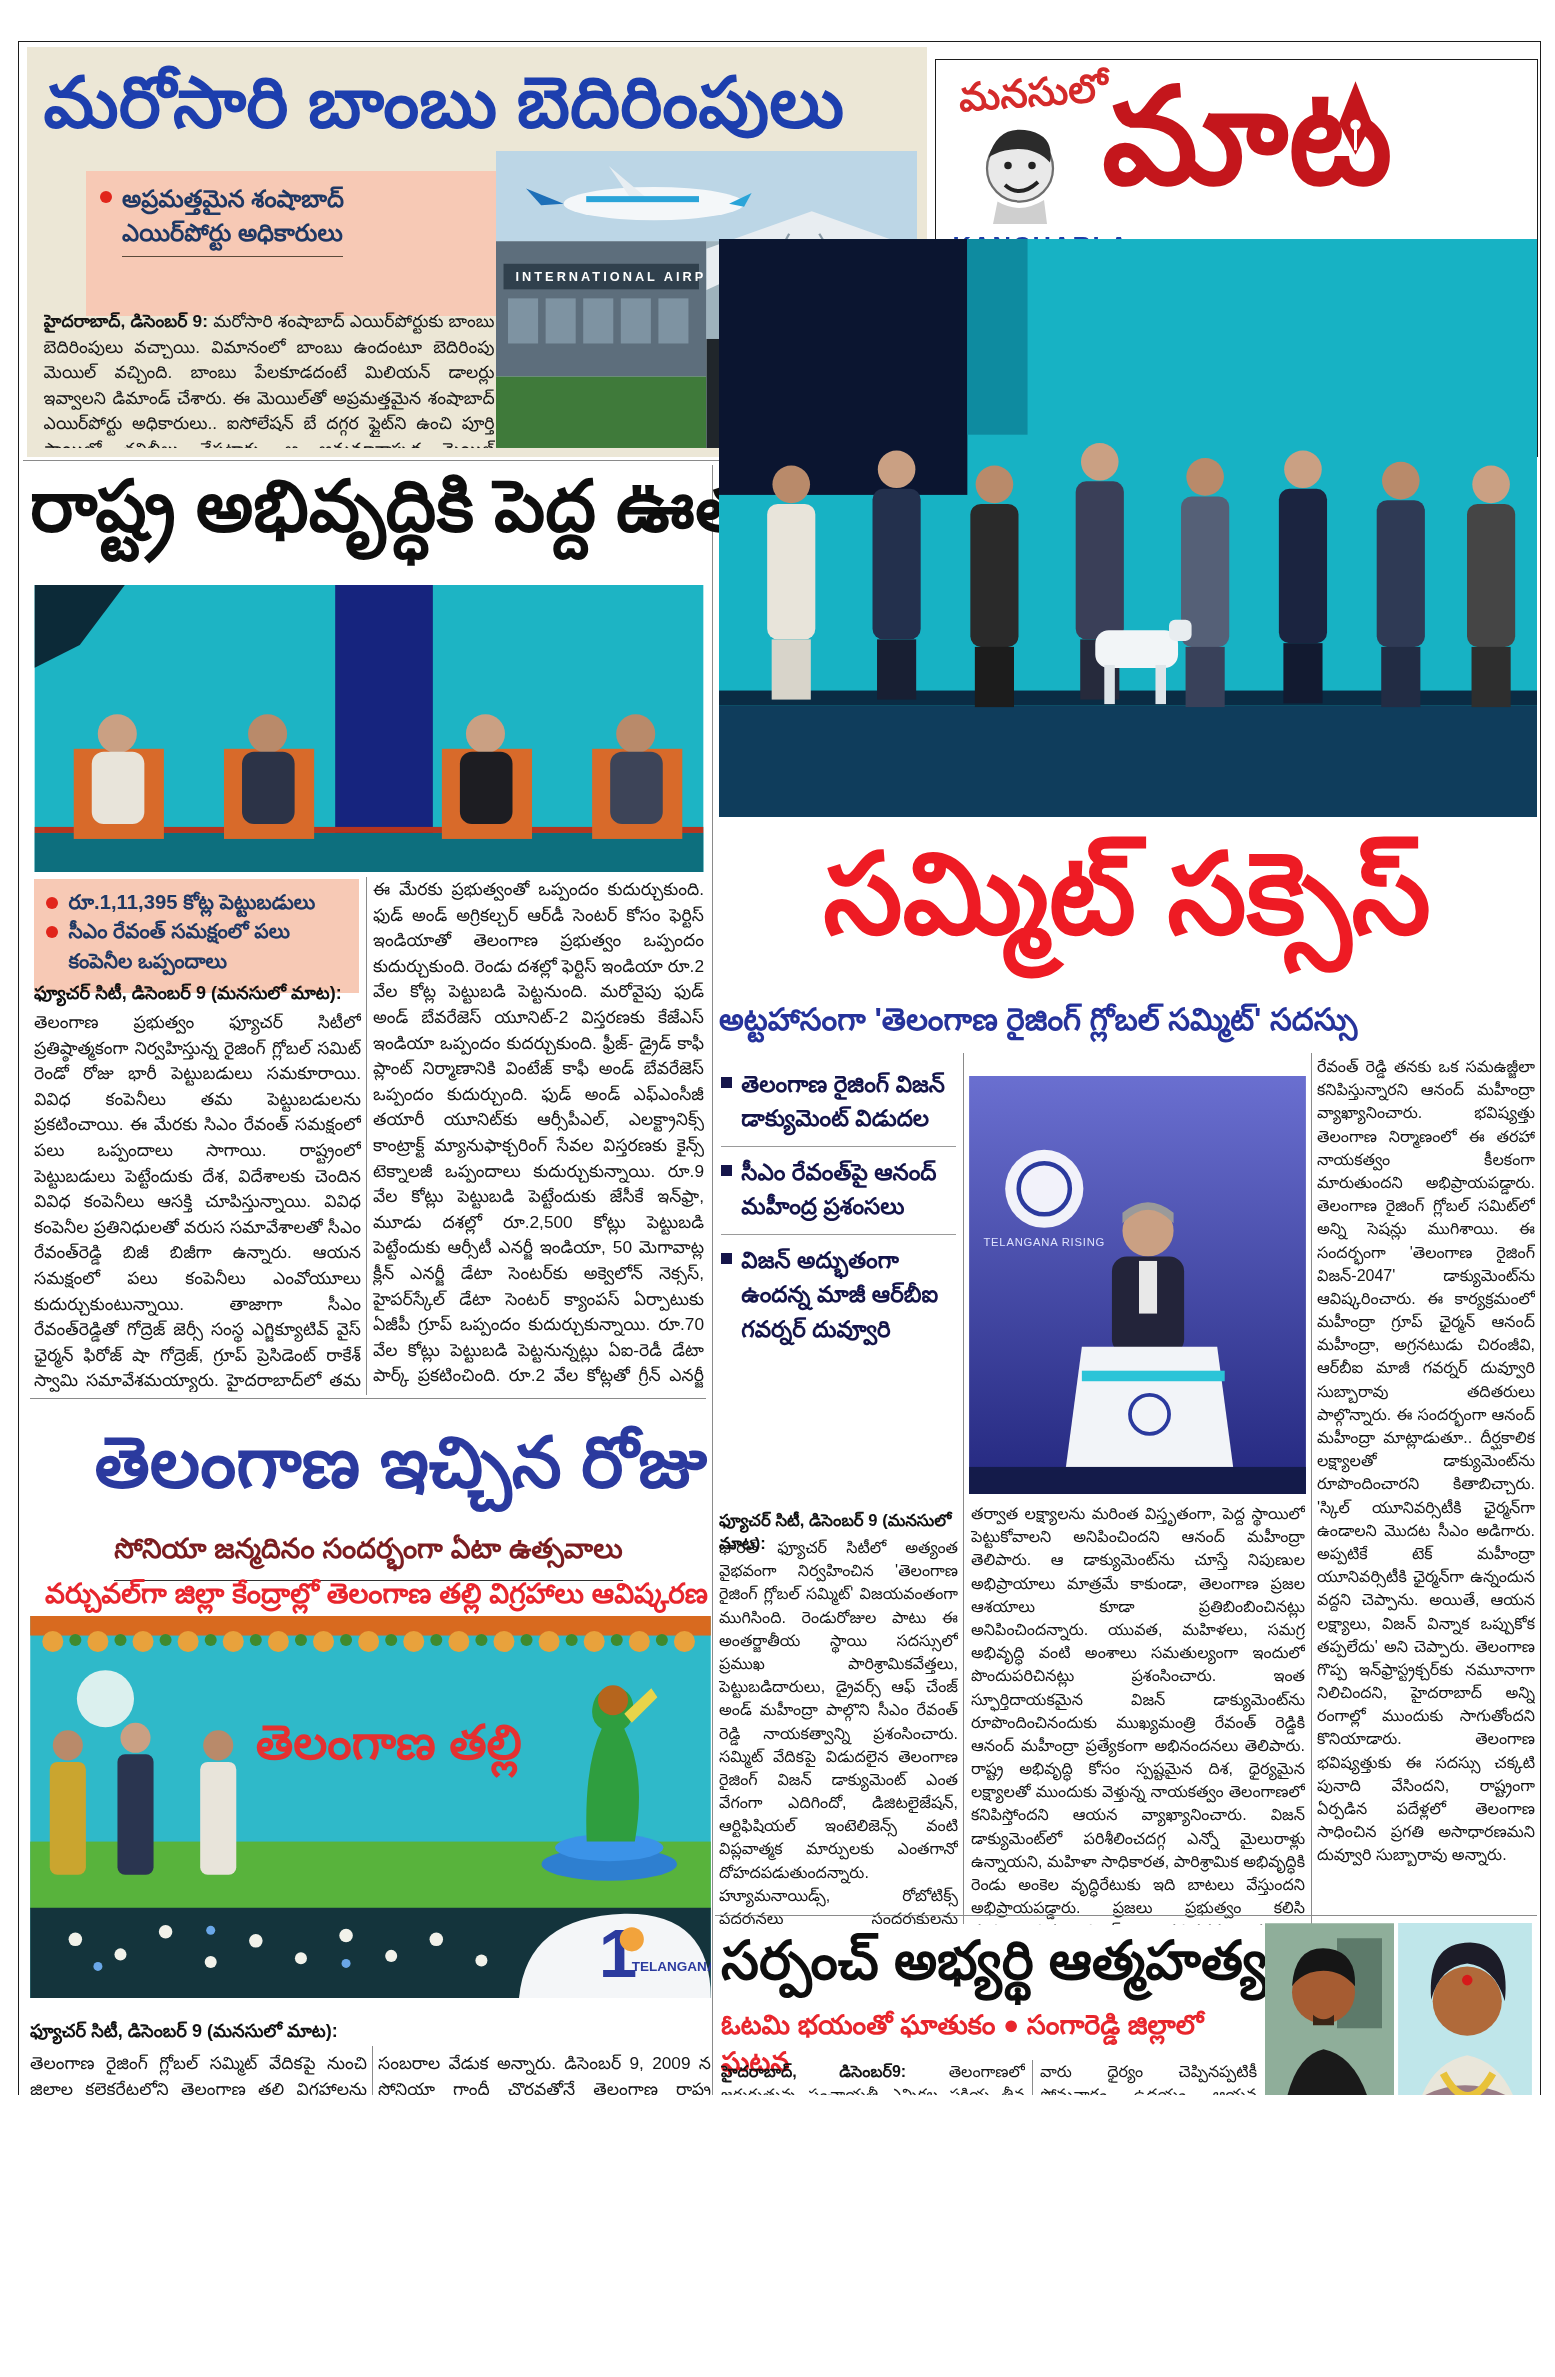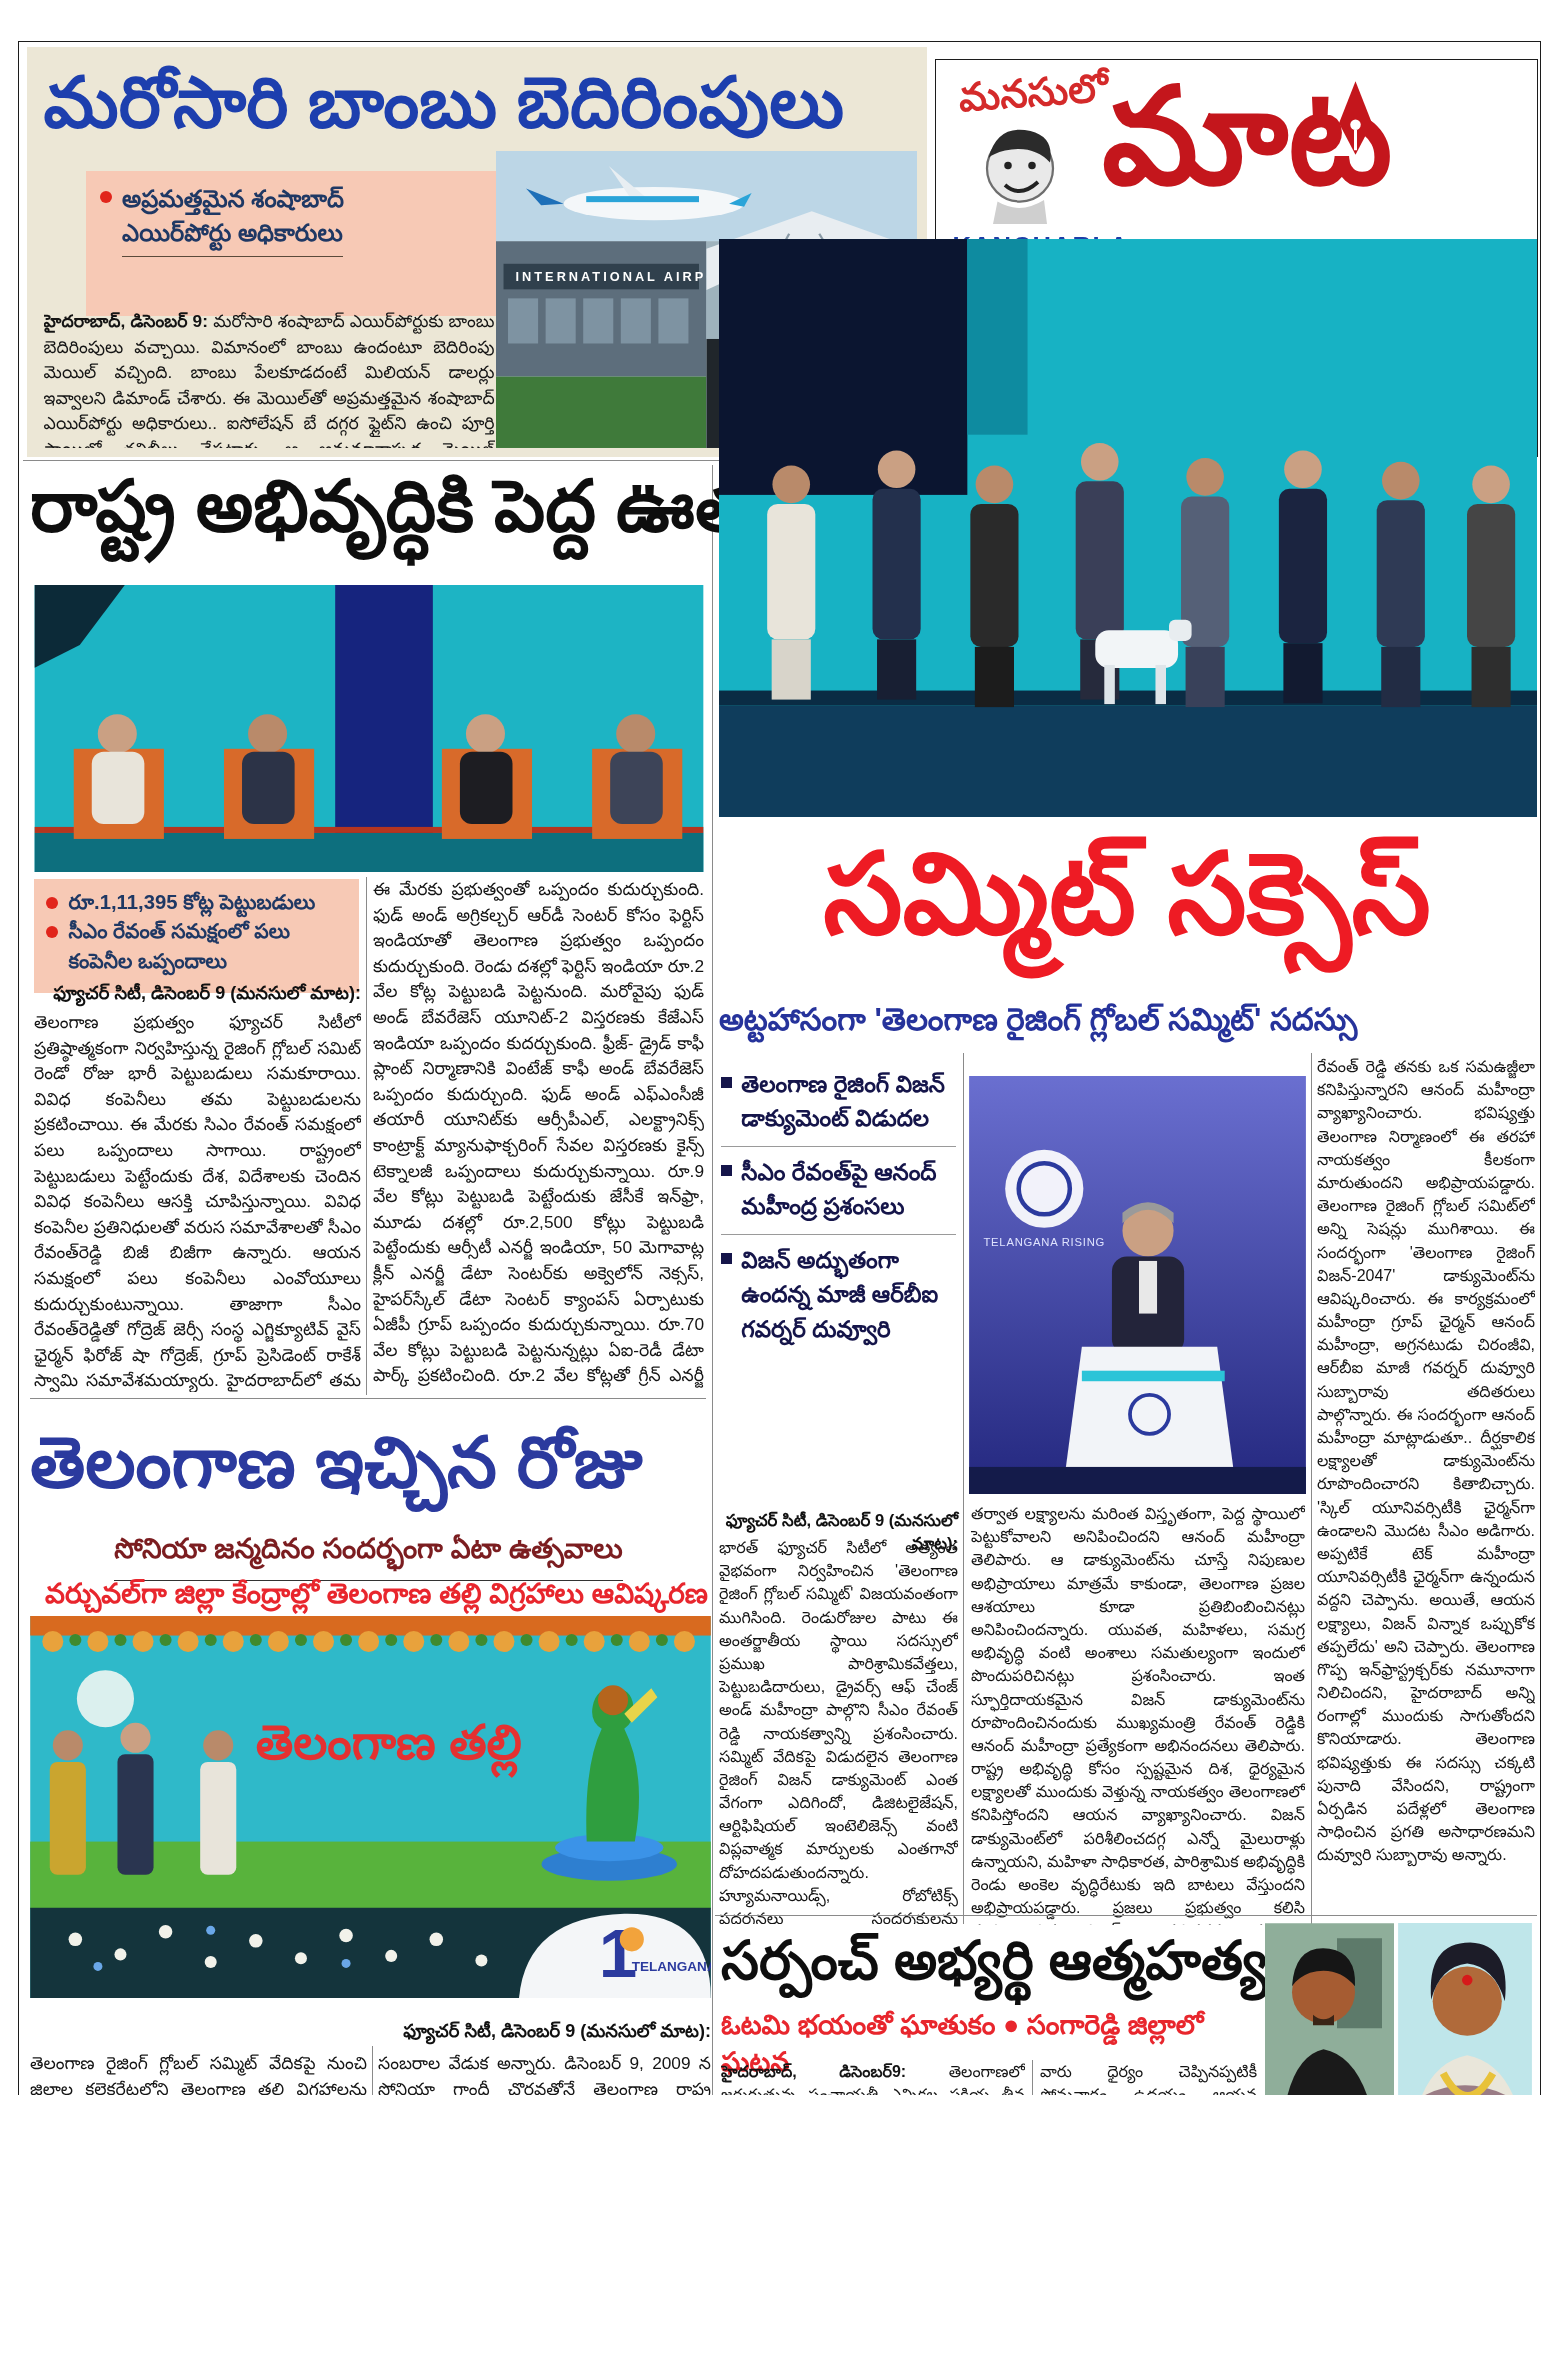--- a/index.html
+++ b/index.html
@@ -5,21 +5,21 @@
   html,body{margin:0;padding:0;background:#ffffff;}
   #page{position:relative;width:1555px;height:2095px;background:#ffffff;overflow:hidden;
         font-family:"Liberation Sans",sans-serif;color:#161616;}
   .abs{position:absolute;}
   .rule-v{position:absolute;width:0.8px;background:#8a8a8a;}
   .rule-h{position:absolute;height:0.8px;background:#8a8a8a;}
   .frame{position:absolute;left:18px;top:41px;width:1521px;height:2297px;border:1.5px solid #1c1c1c;pointer-events:none;}
   .body-txt{font-size:17.3px;line-height:1.48;text-align:justify;color:#141414;}
   .body-sm{font-size:16px;line-height:1.45;text-align:justify;color:#141414;}
   .lead{font-weight:bold;}
-  .dateline{font-weight:bold;text-align:right;font-size:18px;color:#111;}
+  .dateline{font-weight:bold;text-align:left;font-size:18px;color:#111;}
   .cream{background:#ece7d6;}
   .pinkbox{background:#f7c9b5;}
   .pink-item{display:flex;gap:10.5px;align-items:flex-start;}
   .dot{width:12px;height:12px;border-radius:50%;background:#e1251b;margin-top:9px;flex:0 0 12px;}
   .pink-item .t{font-size:24px;line-height:1.45;font-weight:bold;color:#1f3864;}
   .u{border-bottom:1.5px solid #5a4a3a;padding-bottom:4.5px;}
   .sq-item{display:flex;gap:9px;align-items:flex-start;border-bottom:0.8px solid #9a9a9a;padding:7.5px 0 10.5px 0;}
   .sq{width:11.3px;height:11.3px;background:#15154a;margin-top:10.5px;flex:0 0 11.3px;}
   .sq-item .t{font-size:23px;line-height:1.5;font-weight:bold;color:#15154a;}
   .hl-blue{color:#1d3fae;font-weight:900;}
@@ -303,21 +303,21 @@
     <polygon points="150,360 330,360 356,556 124,556" fill="#f2f4f8"></polygon>
     <rect x="150" y="392" width="190" height="14" fill="#2bc4d8"></rect>
     <circle cx="240" cy="450" r="26" fill="none" stroke="#2b3a9e" stroke-width="5"></circle>
     <rect x="0" y="520" width="448" height="36" fill="#141b4a"></rect>
   </svg>
   <div class="abs body-sm" style="left:971px;top:1502px;width:334px;height:423px;overflow:hidden;">తర్వాత లక్ష్యాలను మరింత విస్తృతంగా, పెద్ద స్థాయిలో పెట్టుకోవాలని అనిపించిందని ఆనంద్ మహీంద్రా తెలిపారు. ఆ డాక్యుమెంట్‌ను చూస్తే నిపుణుల అభిప్రాయాలు మాత్రమే కాకుండా, తెలంగాణ ప్రజల ఆశయాలు కూడా ప్రతిబింబించినట్లు అనిపించిందన్నారు. యువత, మహిళలు, సమగ్ర అభివృద్ధి వంటి అంశాలు సమతుల్యంగా ఇందులో పొందుపరిచినట్లు ప్రశంసించారు. ఇంత స్ఫూర్తిదాయకమైన విజన్ డాక్యుమెంట్‌ను రూపొందించినందుకు ముఖ్యమంత్రి రేవంత్ రెడ్డికి ఆనంద్ మహీంద్రా ప్రత్యేకంగా అభినందనలు తెలిపారు. రాష్ట్ర అభివృద్ధి కోసం స్పష్టమైన దిశ, ధైర్యమైన లక్ష్యాలతో ముందుకు వెళ్తున్న నాయకత్వం తెలంగాణలో కనిపిస్తోందని ఆయన వ్యాఖ్యానించారు. విజన్ డాక్యుమెంట్‌లో పరిశీలించదగ్గ ఎన్నో మైలురాళ్లు ఉన్నాయని, మహిళా సాధికారత, పారిశ్రామిక అభివృద్ధికి రెండు అంకెల వృద్ధిరేటుకు ఇది బాటలు వేస్తుందని అభిప్రాయపడ్డారు. ప్రజలు ప్రభుత్వం కలిసి రూపొందించిన విజన్ దార్శనికతకు పరిపూర్ణ నిదర్శనమన్నారు.</div>
 
   <div class="rule-v" style="left:1311px;top:1053px;height:871px;"></div>
   <div class="abs body-sm" style="left:1317px;top:1055px;width:218px;height:870px;overflow:hidden;">రేవంత్ రెడ్డి తనకు ఒక సమఉజ్జీలా కనిపిస్తున్నారని ఆనంద్ మహీంద్రా వ్యాఖ్యానించారు. భవిష్యత్తు తెలంగాణ నిర్మాణంలో ఈ తరహా నాయకత్వం కీలకంగా మారుతుందని అభిప్రాయపడ్డారు. తెలంగాణ రైజింగ్ గ్లోబల్ సమిట్‌లో అన్ని సెషన్లు ముగిశాయి. ఈ సందర్భంగా 'తెలంగాణ రైజింగ్ విజన్-2047' డాక్యుమెంట్‌ను ఆవిష్కరించారు. ఈ కార్యక్రమంలో మహీంద్రా గ్రూప్ ఛైర్మన్ ఆనంద్ మహీంద్రా, అగ్రనటుడు చిరంజీవి, ఆర్‌బీఐ మాజీ గవర్నర్ దువ్వూరి సుబ్బారావు తదితరులు పాల్గొన్నారు. ఈ సందర్భంగా ఆనంద్ మహీంద్రా మాట్లాడుతూ.. దీర్ఘకాలిక లక్ష్యాలతో డాక్యుమెంట్‌ను రూపొందించారని కితాబిచ్చారు. 'స్కిల్ యూనివర్సిటీకి ఛైర్మన్‌గా ఉండాలని మొదట సీఎం అడిగారు. అప్పటికే టెక్ మహీంద్రా యూనివర్సిటీకి ఛైర్మన్‌గా ఉన్నందున వద్దని చెప్పాను. అయితే, ఆయన లక్ష్యాలు, విజన్ విన్నాక ఒప్పుకోక తప్పలేదు' అని చెప్పారు. తెలంగాణ గొప్ప ఇన్‌ఫ్రాస్ట్రక్చర్‌కు నమూనాగా నిలిచిందని, హైదరాబాద్ అన్ని రంగాల్లో ముందుకు సాగుతోందని కొనియాడారు. తెలంగాణ భవిష్యత్తుకు ఈ సదస్సు చక్కటి పునాది వేసిందని, రాష్ట్రంగా ఏర్పడిన పదేళ్లలో తెలంగాణ సాధించిన ప్రగతి అసాధారణమని దువ్వూరి సుబ్బారావు అన్నారు.</div>
 
-  <div class="abs" style="left:30px;top:1408px;width:677px;font-size:71px;font-weight:900;color:#2b3a9e;text-align:left;line-height:1.55;white-space:nowrap;">తెలంగాణ ఇచ్చిన రోజు</div>
+  <div class="abs" style="left:30px;top:1408px;width:677px;font-size:71px;font-weight:900;color:#2b3a9e;text-align:right;line-height:1.55;white-space:nowrap;">తెలంగాణ ఇచ్చిన రోజు</div>
   <div class="abs" style="left:30px;top:1533px;width:677px;text-align:center;">
     <span style="display:inline-block;font-size:28px;font-weight:bold;color:#7b1d20;border-bottom:1.5px solid #333;padding-bottom:7.5px;">సోనియా జన్మదినం సందర్భంగా ఏటా ఉత్సవాలు</span>
   </div>
   <div class="abs" style="left:30px;top:1578px;width:677px;text-align:center;font-size:28px;font-weight:bold;color:#e8262d;margin-left:8px;">వర్చువల్‌గా జిల్లా కేంద్రాల్లో తెలంగాణ తల్లి విగ్రహాలు ఆవిష్కరణ</div>
 
   <svg class="abs" style="left:30px;top:1616px;" width="681" height="382" viewBox="0 0 905 508">
     <rect width="905" height="508" fill="#2fb9c9"></rect>
     <rect x="0" y="0" width="905" height="26" fill="#d86a1f"></rect>
     <g>
       <g fill="#e8a23c">

